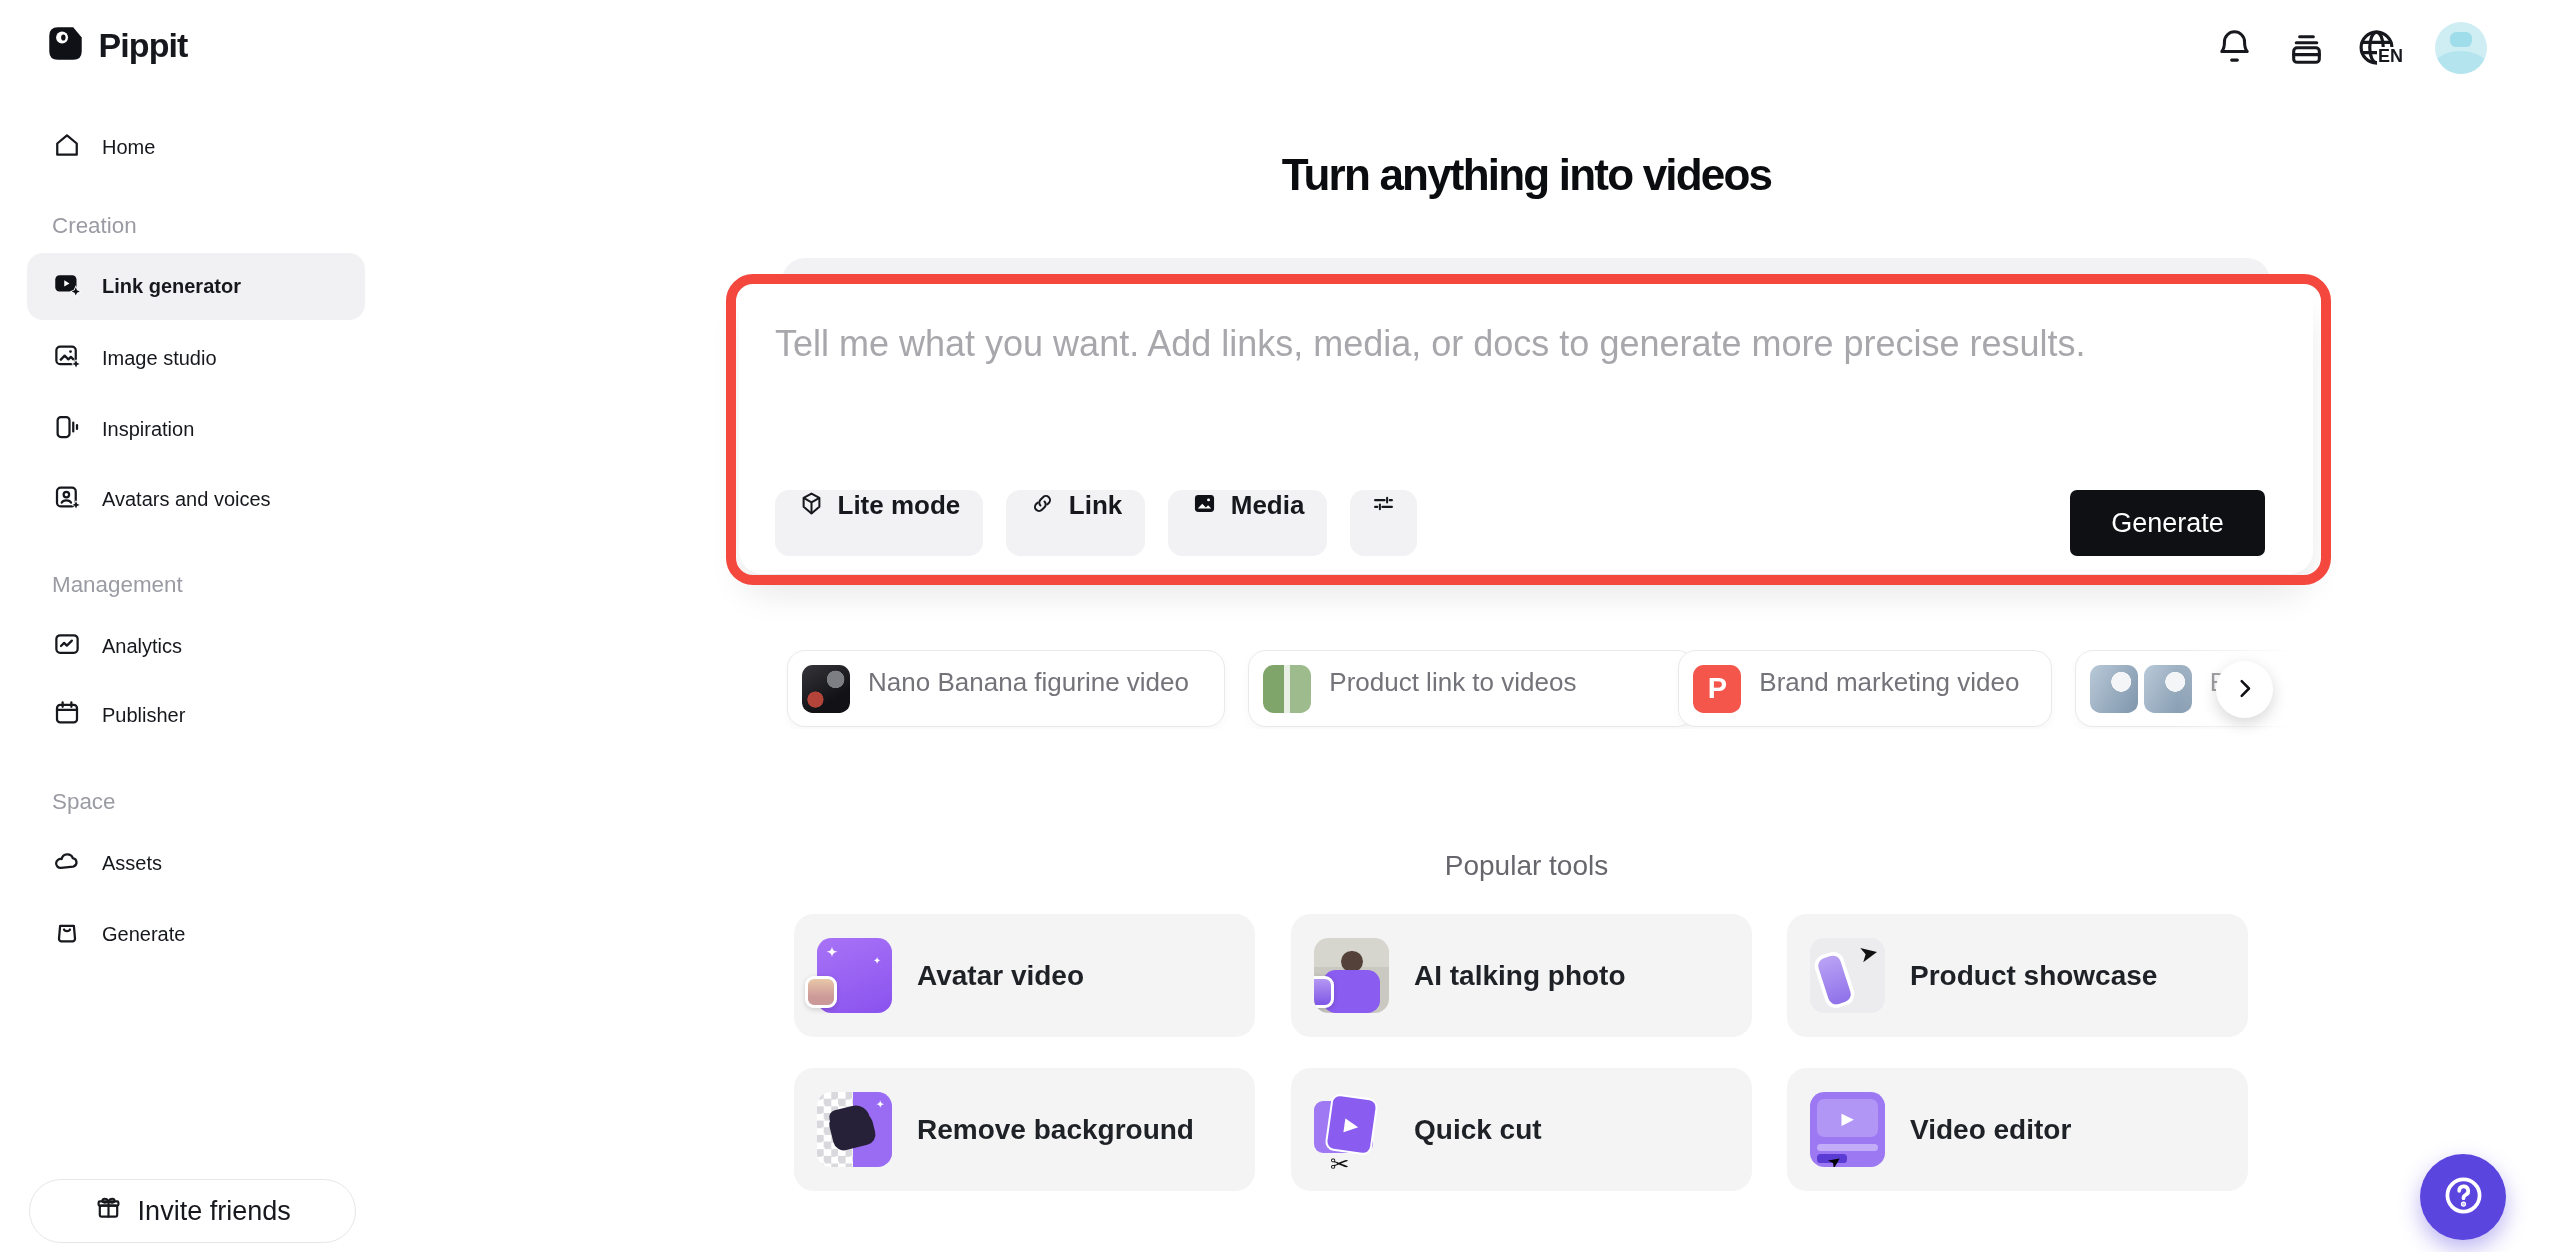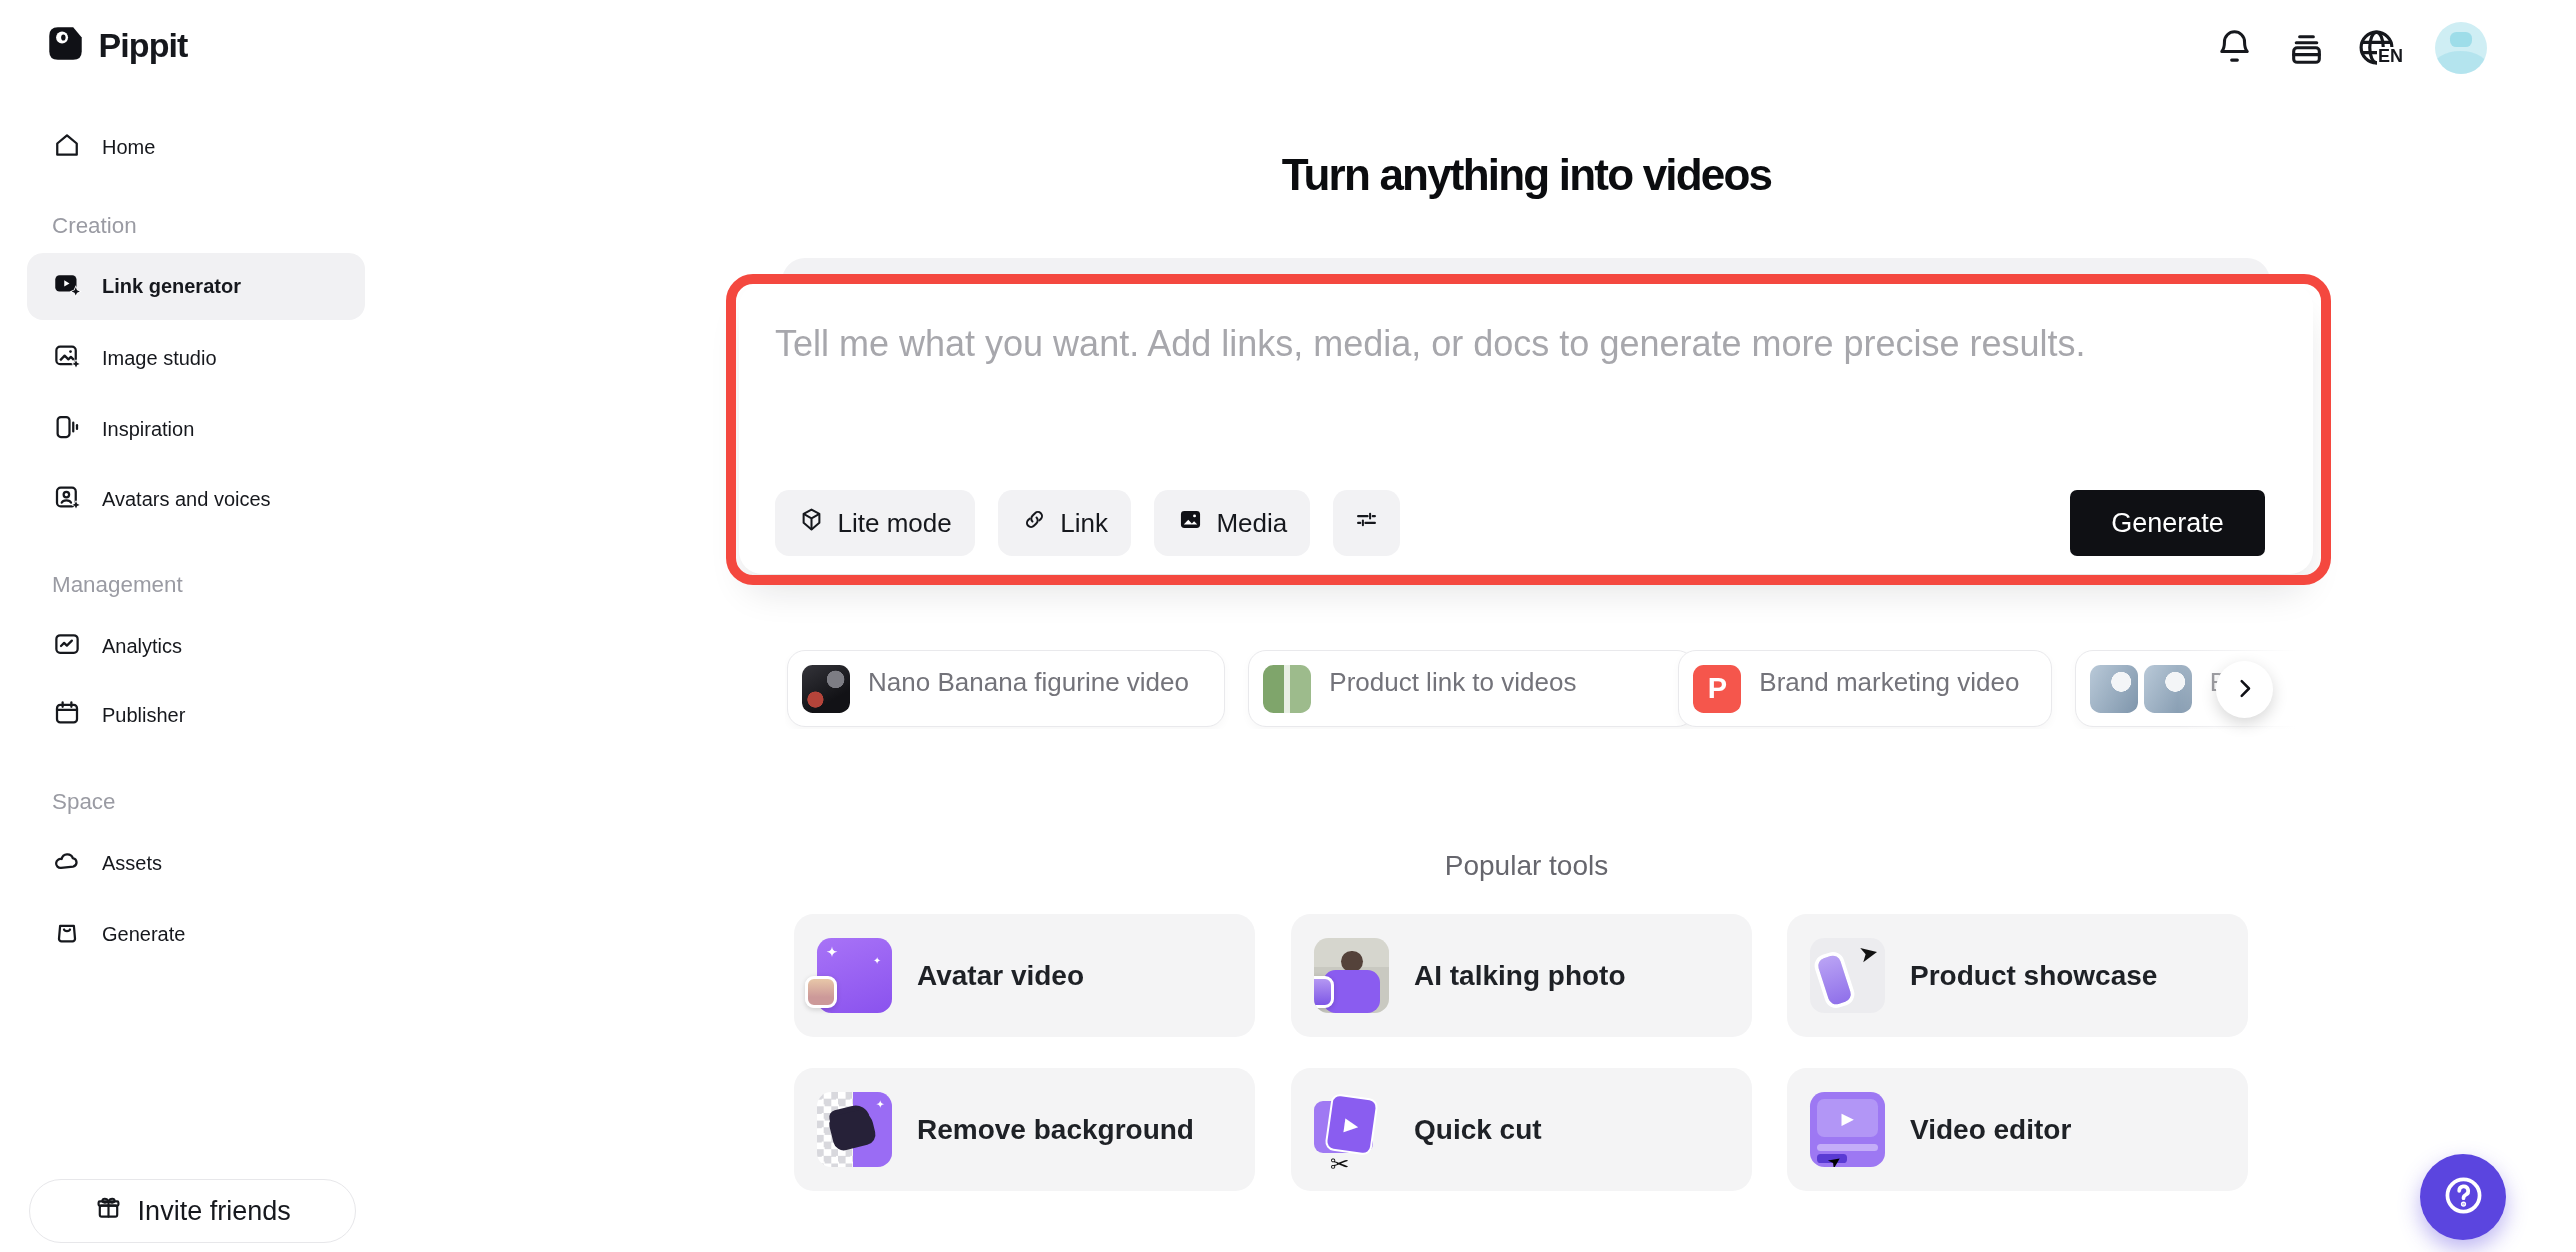--- a/index.html
+++ b/index.html
@@ -34,22 +34,22 @@
   .stack-card { position:absolute; left:782px; top:258px; width:1488px; height:125px; border-radius:23px;
     background:#f2f2f4; }
   .highlight { position:absolute; left:726px; top:274px; width:1605px; height:311px; border-radius:27px;
     border:10.7px solid var(--accent-red,#f4483f); z-index:5; pointer-events:none; }
   .composer { position:absolute; left:739px; top:284px; width:1574px; height:290px; border-radius:23px;
     background:#fff; box-shadow:0 23px 39px -10.7px rgba(20,20,30,.14); z-index:4; }
   .composer textarea { position:absolute; left:36px; top:39px; width:1485px; height:134px; border:none;
     outline:none; resize:none; font-family:Liberation Sans, sans-serif; font-size:36px; color:#737373; background:transparent; }
   .composer textarea::placeholder { color:#a7a7ac; }
   .tool-row { position:absolute; left:36px; bottom:18px; display:flex; gap:23px; }
-  .tool-btn { height:66px; border-radius:14.3px; background:#f2f2f4; display:flex; align-items:center;
-    gap:12.5px; padding:0 23px; font-size:26px; font-weight:400; cursor:pointer; white-space:nowrap; }
+  .tool-btn { height:66px; border-radius:14.3px; background:#f2f2f4; display:flex; 
+    gap:12.5px; padding:0 23px; font-size:26px; font-weight:700; cursor:pointer; white-space:nowrap; }
   .tool-btn.icon-only { padding:0 19.7px; }
   .generate-btn { position:absolute; right:48px; bottom:18px; width:195px; height:66px; border-radius:7px;
     background:var(--button-black,#0f1014); color:#fff; font-size:27px; font-weight:500; display:flex;
     align-items:center; justify-content:center; cursor:pointer; }
 
   
   .chips { position:absolute; left:785px; top:650px; width:1562px; height:79px; overflow:hidden; }
   .chip { position:absolute; top:0; height:77px; border-radius:18px; background:#fff;
     border:1.8px solid var(--chip-border,#e9e9ec); box-shadow:0 3.6px 9px rgba(0,0,0,.03);
     display:flex; align-items:center; cursor:pointer; }

